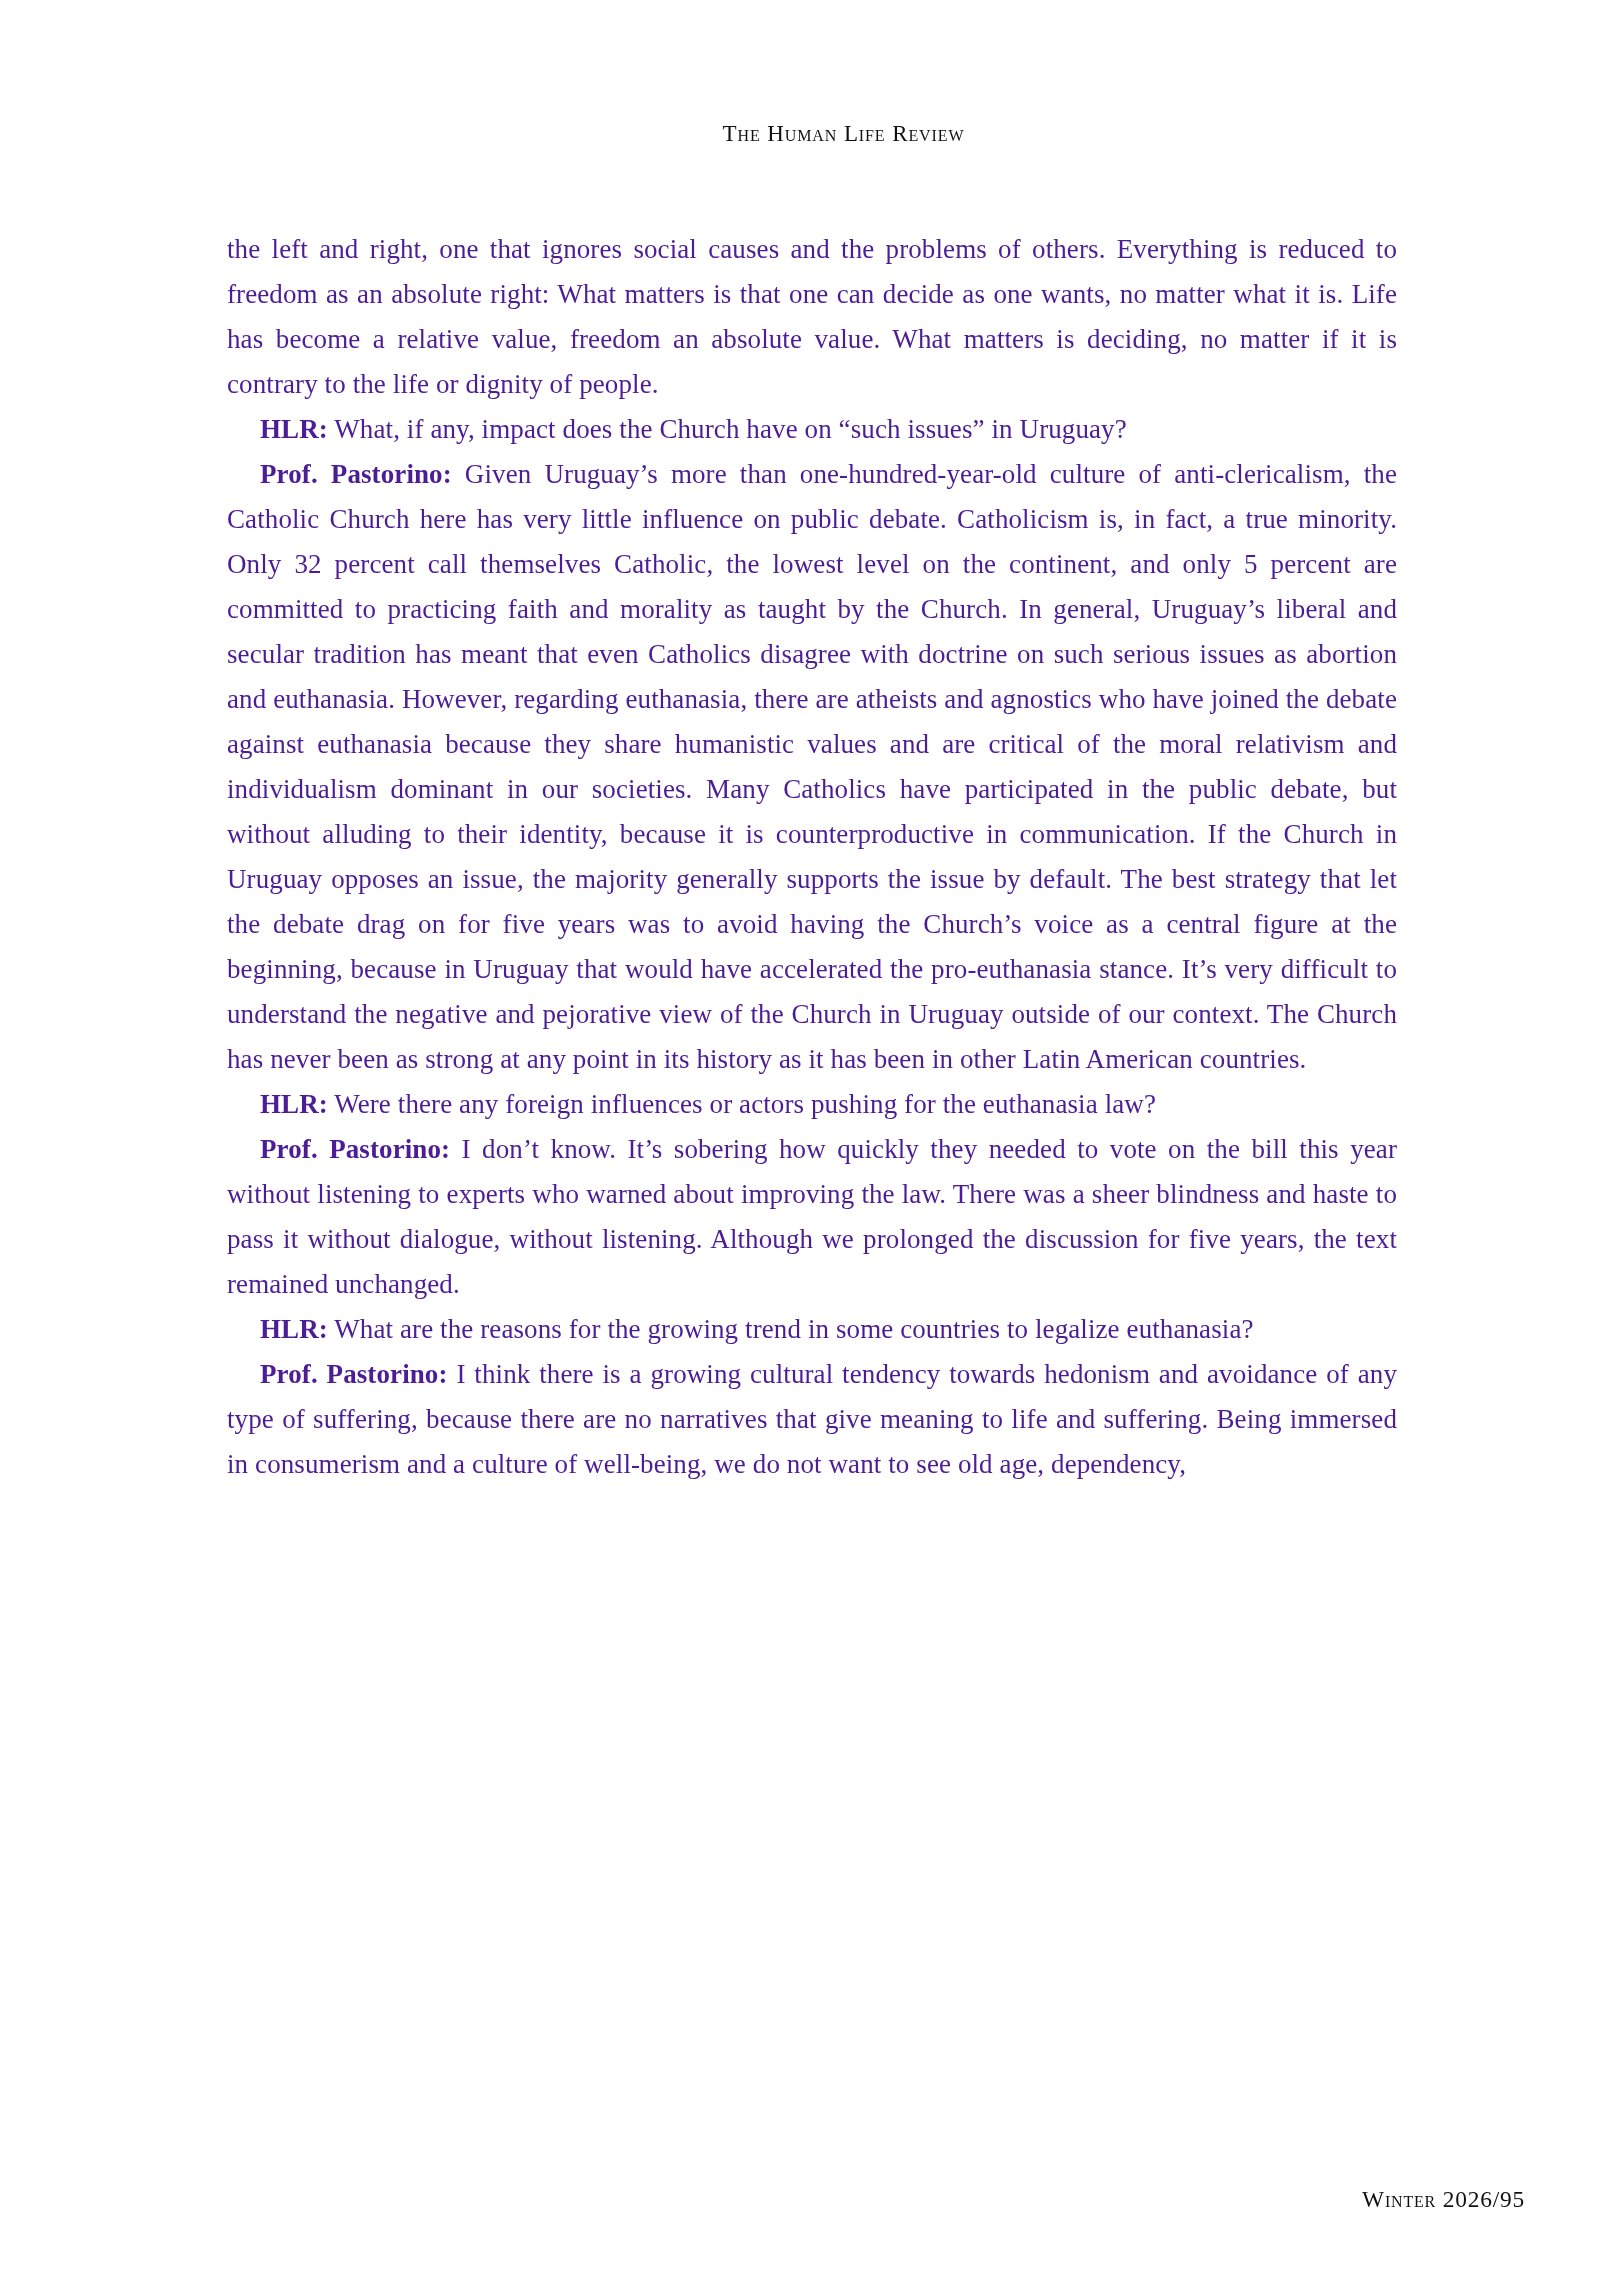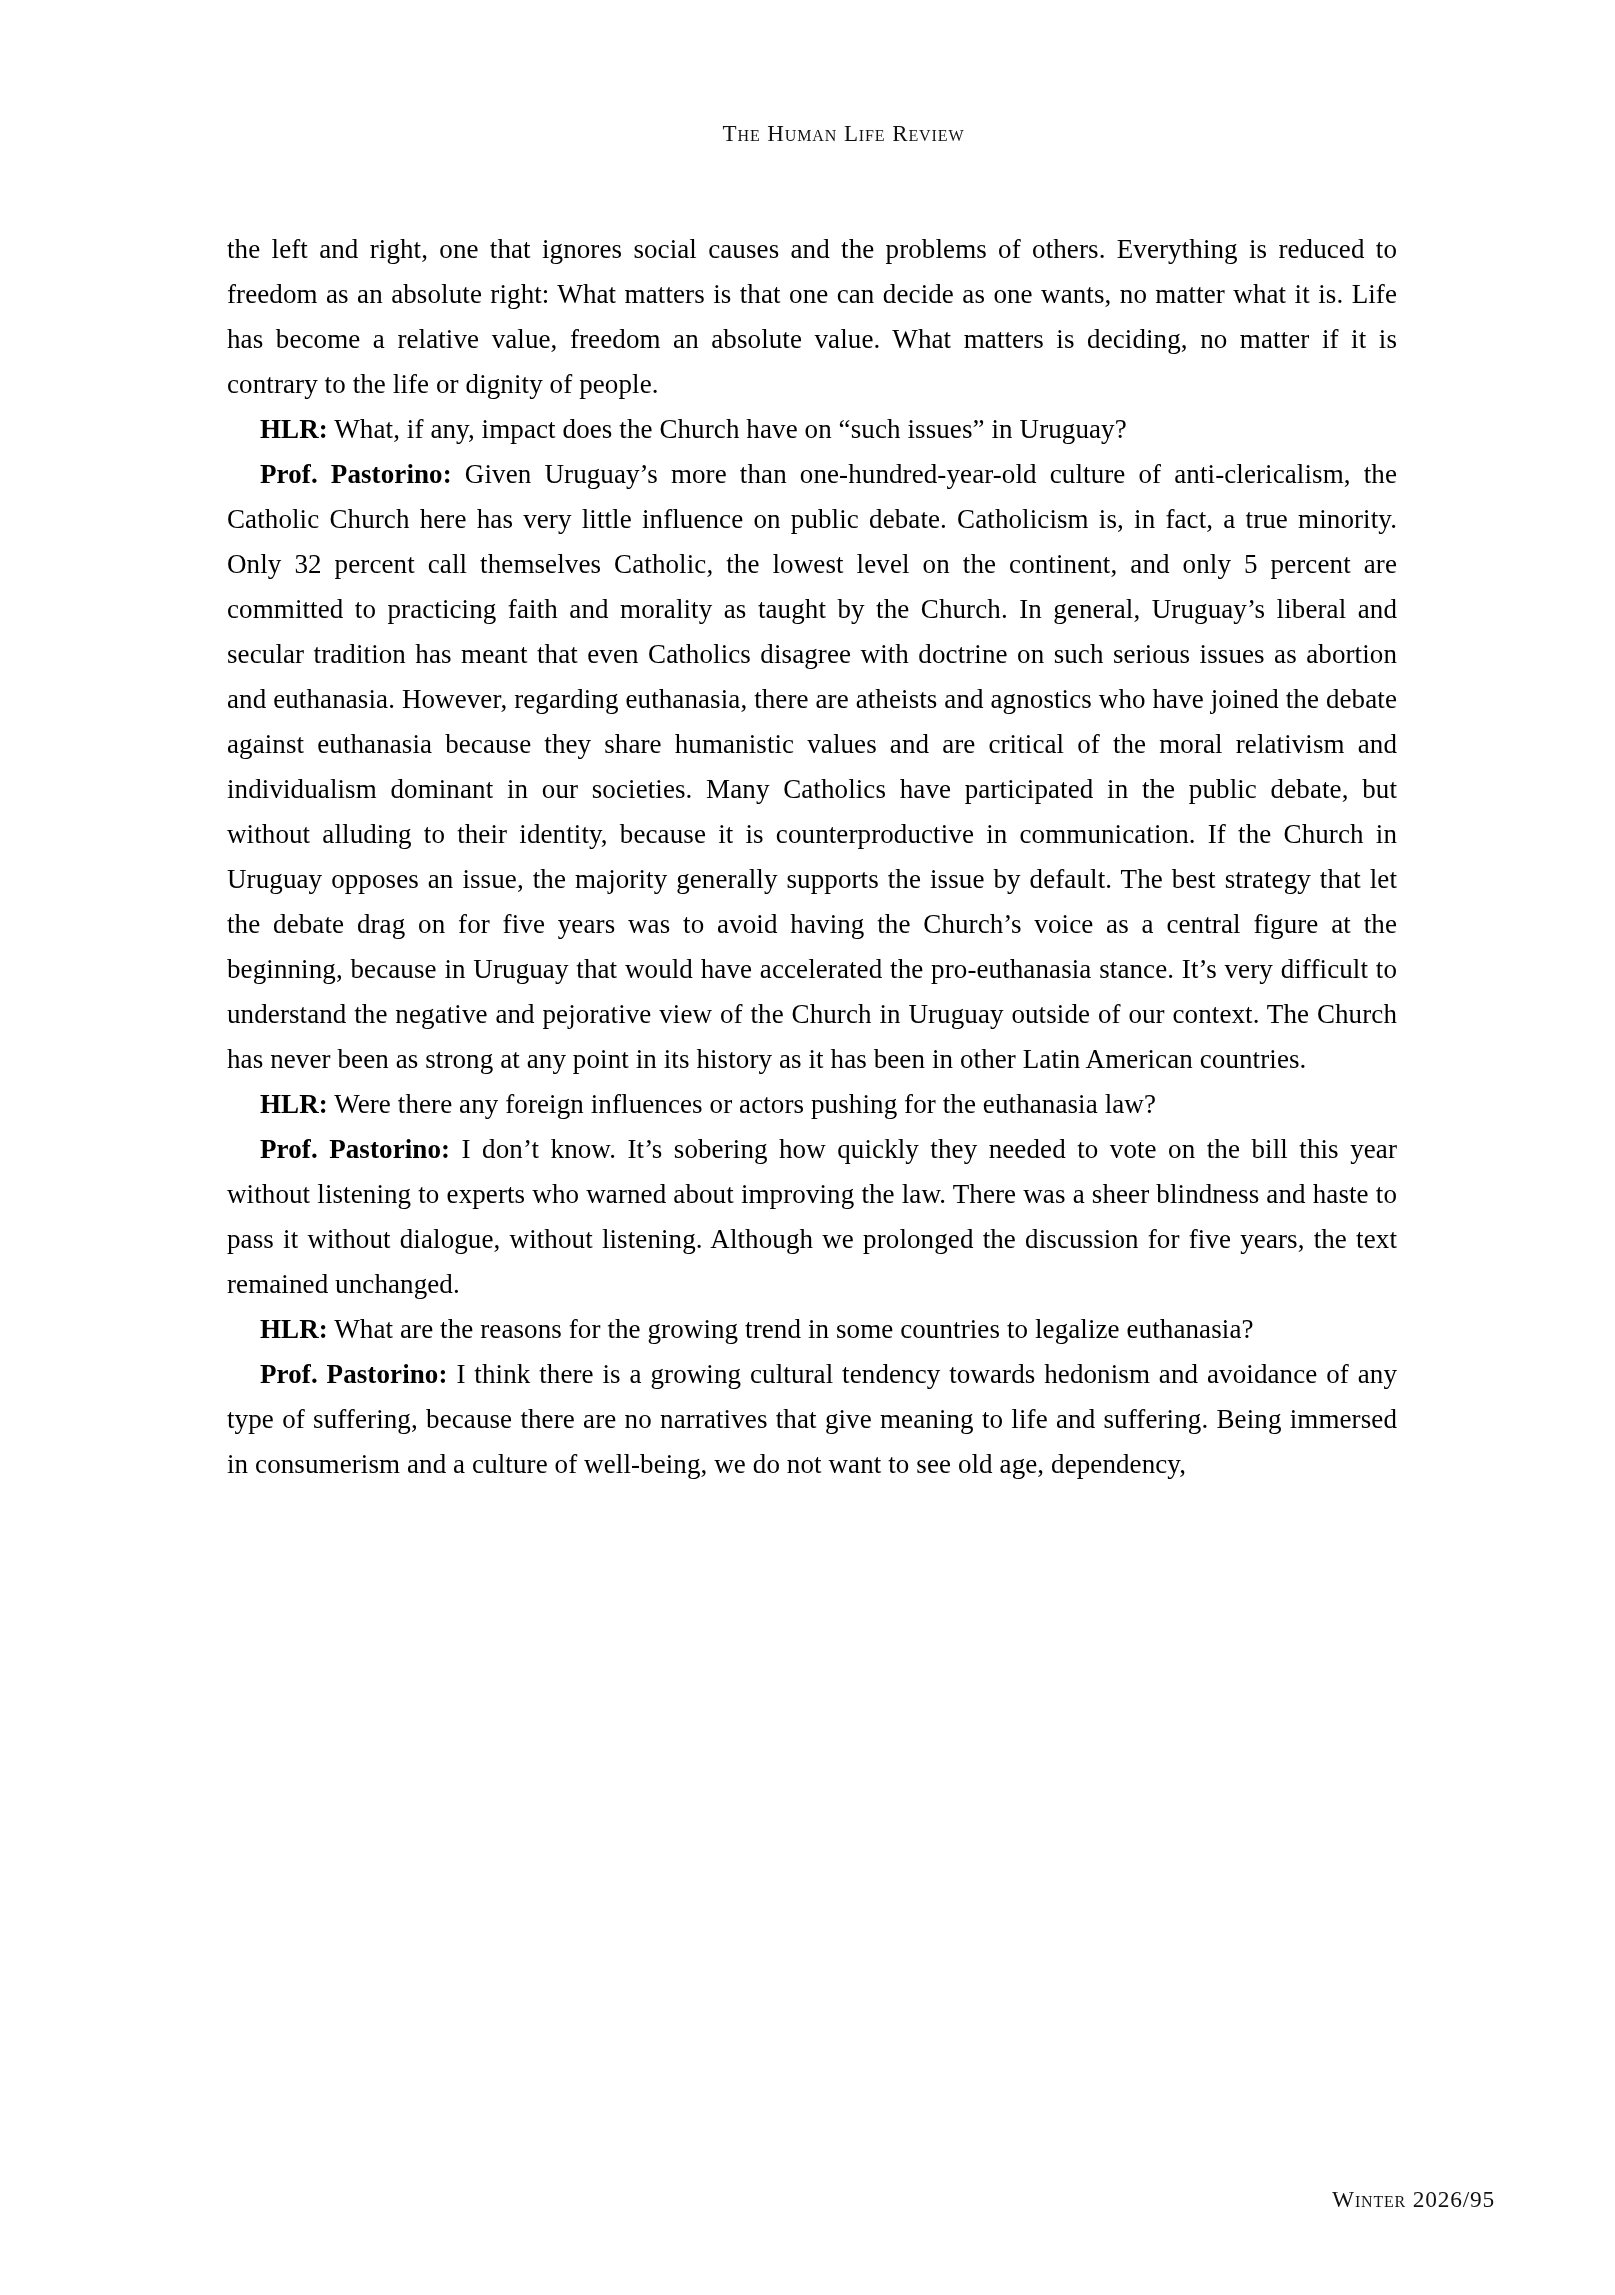--- a/index.html
+++ b/index.html
@@ -42,40 +42,40 @@
     width: 1170px;
   }
 
   .para {
     margin: 0;
     font-size: 27px;
     line-height: 45px;
     text-align: justify;
     text-justify: inter-word;
     hyphens: manual;
-    color: #000000;
+    color: #4c1d95;
     letter-spacing: 0.1px;
   }
   .para.cont {
     text-indent: 0;
   }
   .para.indent {
     text-indent: 33px;
   }
   .speaker {
     font-weight: bold;
   }
 
   
   .folio {
     position: absolute;
     bottom: 82px;
     left: 0;
     width: 1615px;
-    padding-right: 120px;
+    padding-right: 90px;
     box-sizing: border-box;
     text-align: right;
     font-size: 23.4px;
     font-variant: small-caps;
     letter-spacing: 0.8px;
     color: #111111;
   }
 </style>
 </head>
 <body>

